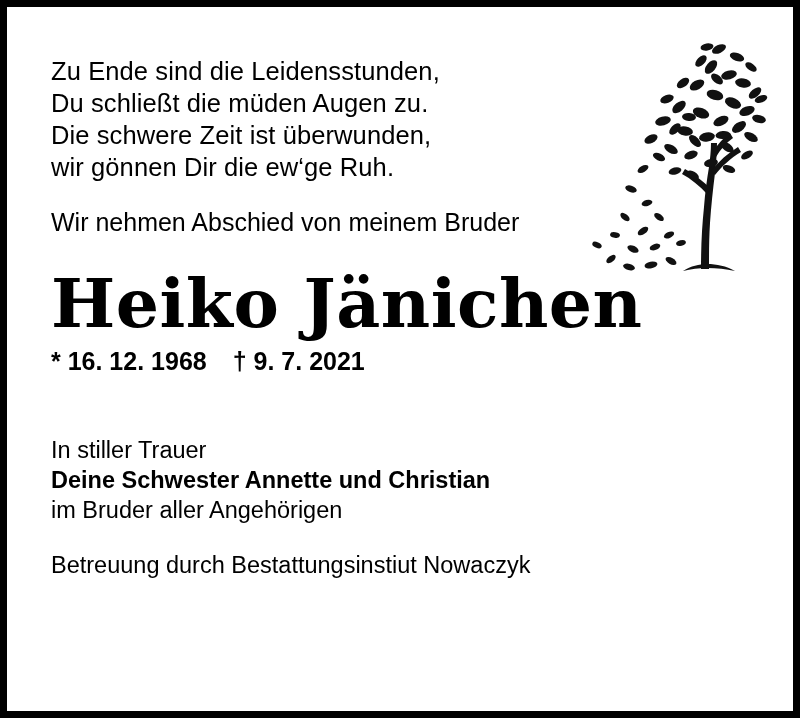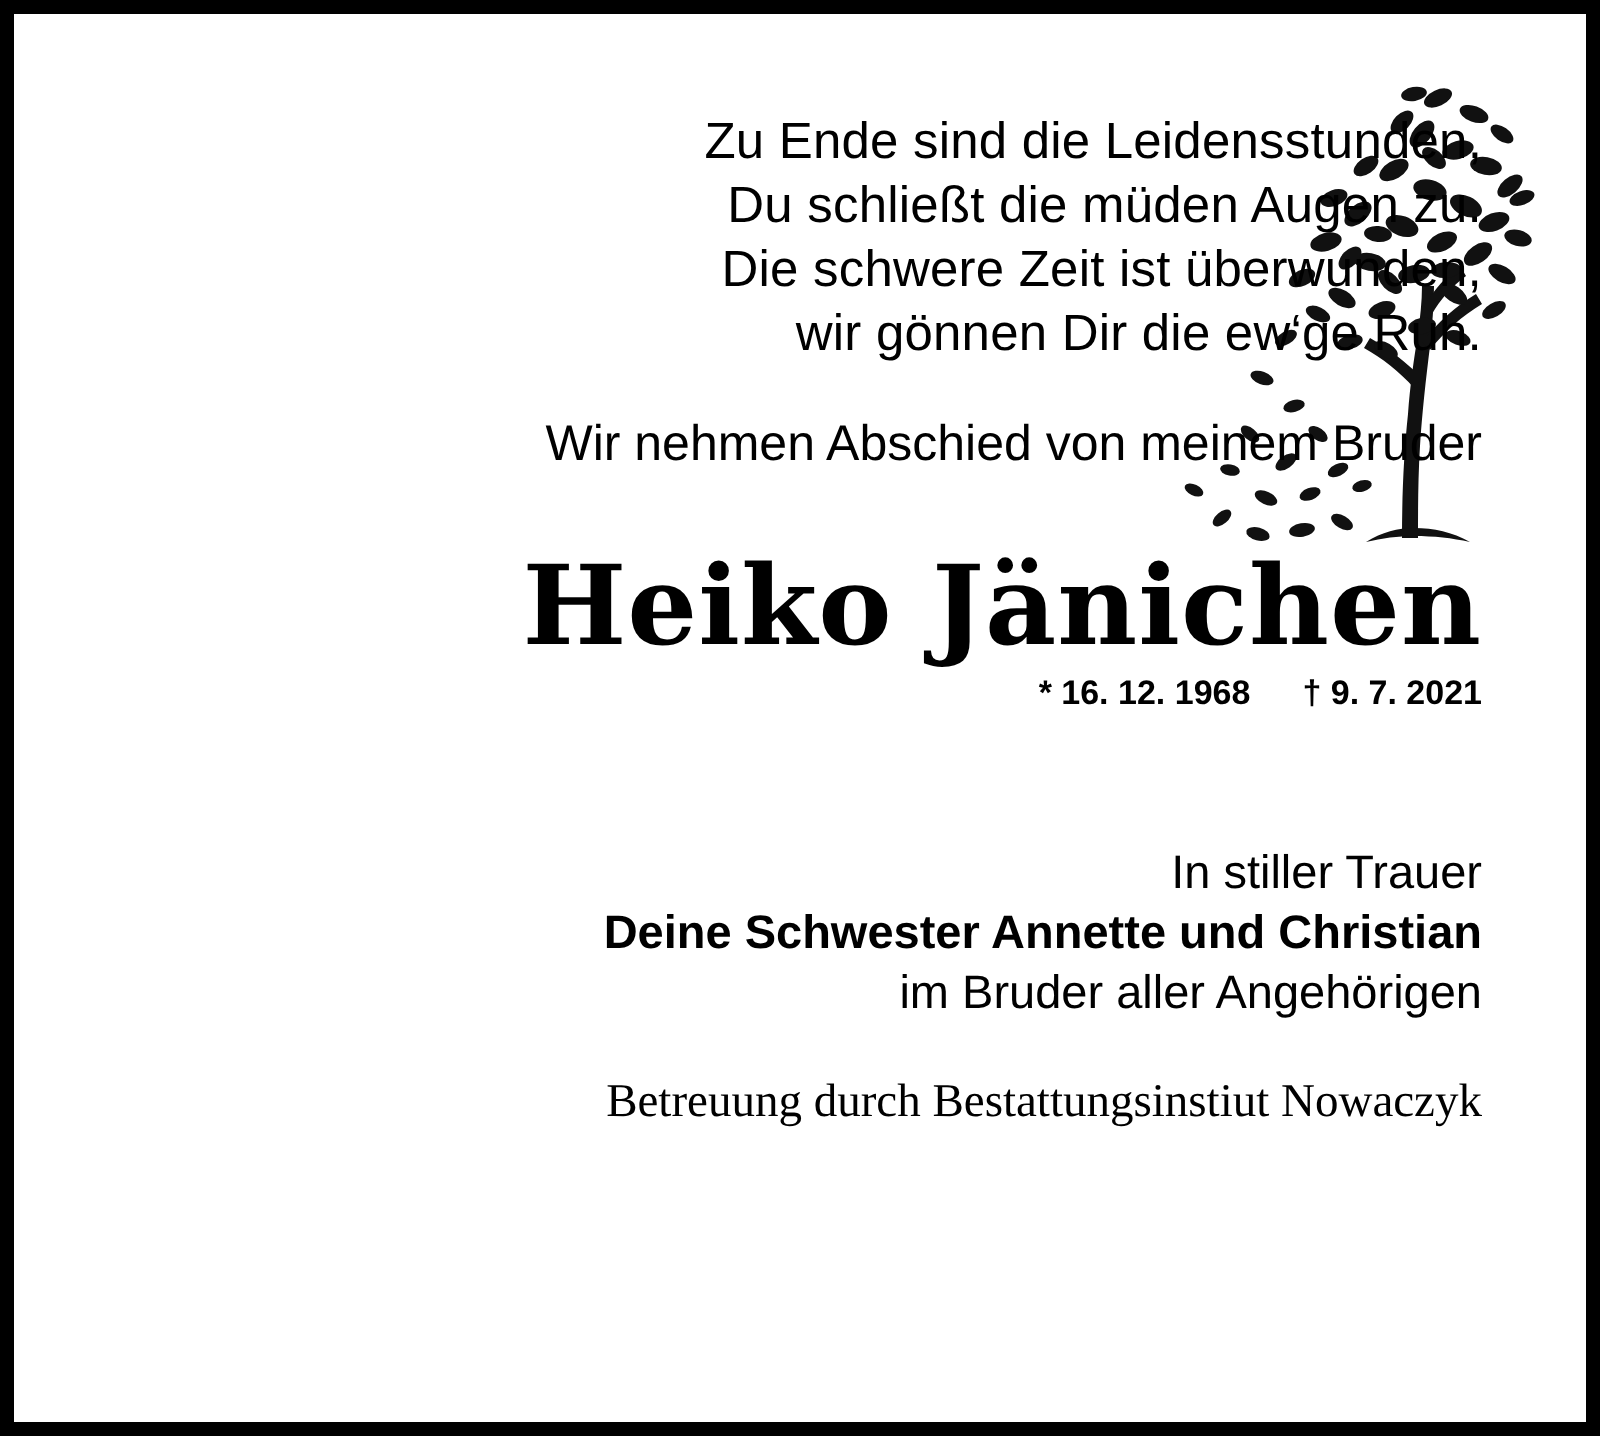--- a/index.html
+++ b/index.html
@@ -15,49 +15,49 @@
     overflow: hidden;
   }
   .notice {
     position: relative;
     box-sizing: border-box;
     width: 800px;
     height: 718px;
     background: #ffffff;
     border: 7px solid #000000;
     padding: 48px 52px 0 44px;
-    text-align: right;
   }
   .poem {
     font-size: 25.5px;
     line-height: 32px;
     letter-spacing: 0.1px;
     white-space: pre-line;
     position: relative;
     z-index: 2;
   }
   .farewell {
     margin-top: 24px;
     font-size: 25px;
     line-height: 30px;
     position: relative;
     z-index: 2;
   }
   .name {
     margin-top: 36px;
     font-family: "DejaVu Serif", serif;
     font-weight: bold;
-    font-size: 55px;
+    font-size: 68px;
     line-height: 60px;
     letter-spacing: 0.5px;
     white-space: nowrap;
   }
   .dates {
+    margin-top: 14px;
     font-weight: bold;
-    font-size: 17px;
+    font-size: 25px;
     line-height: 28px;
   }
   .dates .gap {
     display: inline-block;
     width: 26px;
   }
   .mourning {
     margin-top: 60px;
     font-size: 23.5px;
     line-height: 30px;
@@ -68,21 +68,20 @@
   .ceremony {
     margin-top: 28px;
     font-size: 23.5px;
     line-height: 30px;
     white-space: pre-line;
   }
   .care {
     margin-top: 26px;
     font-size: 23.5px;
     line-height: 28px;
-    font-family: Liberation Serif, serif;
   }
   .tree {
     position: absolute;
     top: 14px;
     right: 22px;
     width: 220px;
     height: 260px;
     z-index: 1;
   }
   .tree svg {

